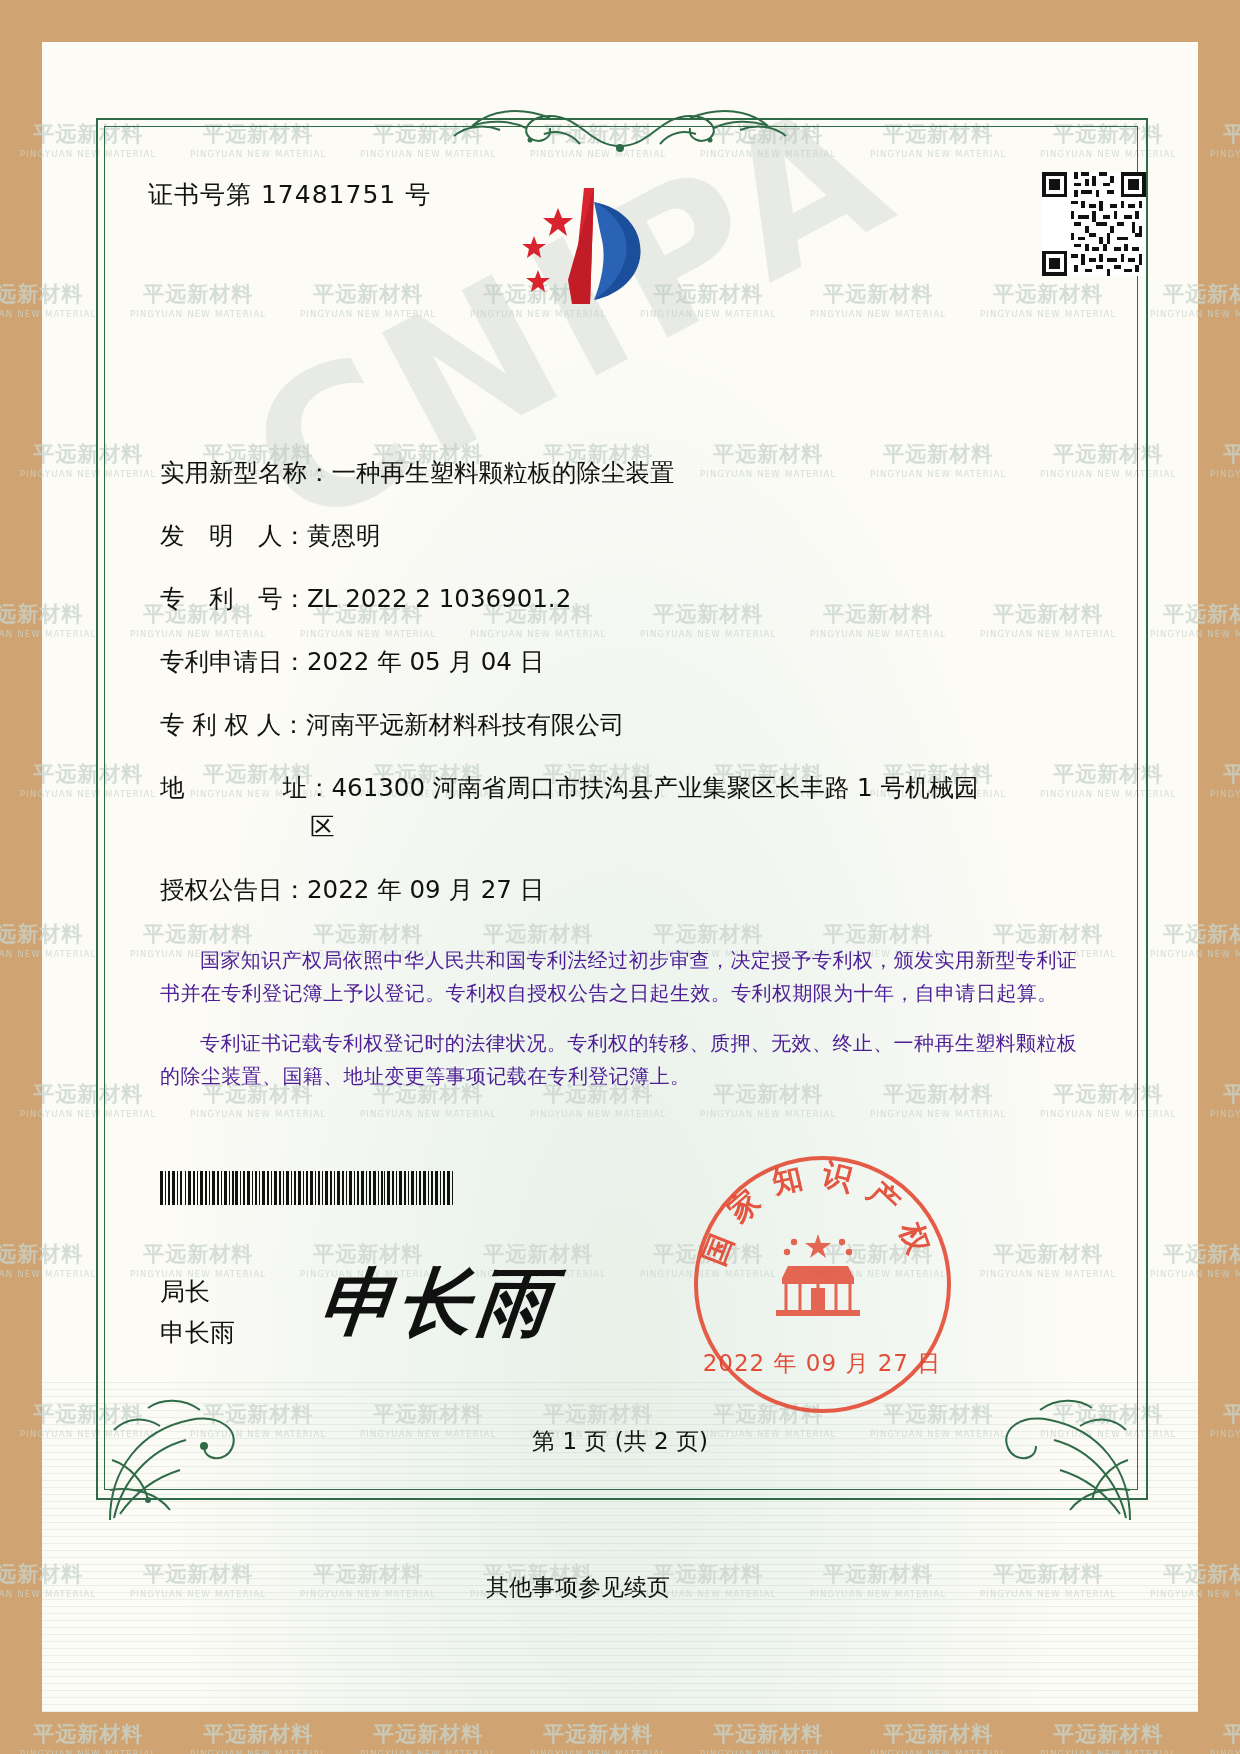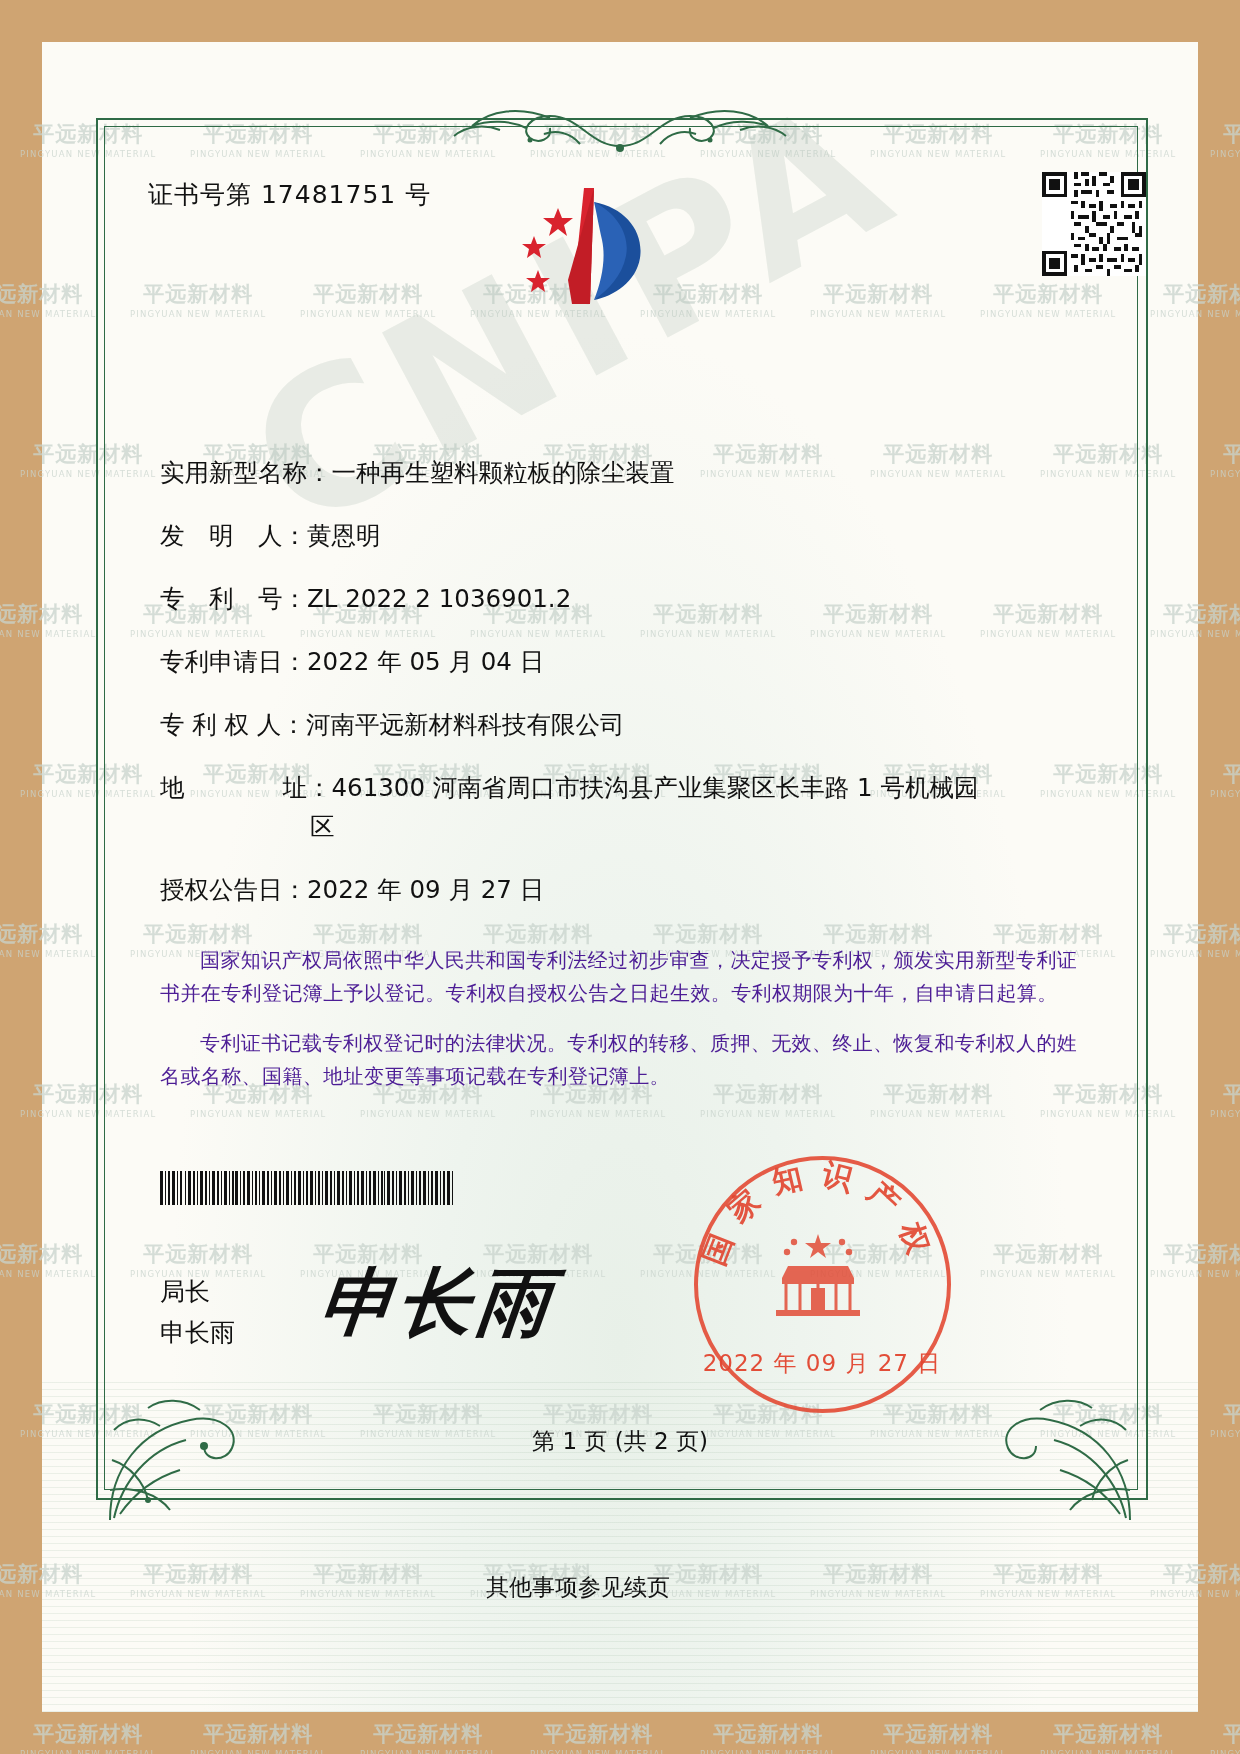--- a/index.html
+++ b/index.html
@@ -697,21 +697,21 @@
     <div class="row addr">
       <span class="lbl">地　　　　址：</span><span class="val">461300 河南省周口市扶沟县产业集聚区长丰路 1 号机械园</span>
       <span class="cont">区</span>
     </div>
 
     <div class="pubrow">
       <span class="lbl">授权公告日：</span><span class="val">2022 年 09 月 27 日</span>
     </div>
 
     <div class="para">国家知识产权局依照中华人民共和国专利法经过初步审查，决定授予专利权，颁发实用新型专利证书并在专利登记簿上予以登记。专利权自授权公告之日起生效。专利权期限为十年，自申请日起算。</div>
-    <div class="para">专利证书记载专利权登记时的法律状况。专利权的转移、质押、无效、终止、恢复和专利权人的姓名或名称、国籍、地址变更等事项记载在专利登记簿上。</div>
+    <div class="para">专利证书记载专利权登记时的法律状况。专利权的转移、质押、无效、终止、一种再生塑料颗粒板的除尘装置、国籍、地址变更等事项记载在专利登记簿上。</div>
   </div>
 
   <svg class="barcode" viewBox="0 0 300 34" shape-rendering="crispEdges">
     <g fill="#111">
       <rect x="0" y="0" width="3" height="34"></rect>
         <rect x="5" y="0" width="1" height="34"></rect>
       <rect x="8" y="0" width="2" height="34"></rect>
         <rect x="12" y="0" width="3" height="34"></rect>
       <rect x="17" y="0" width="1" height="34"></rect>
         <rect x="20" y="0" width="2" height="34"></rect>

